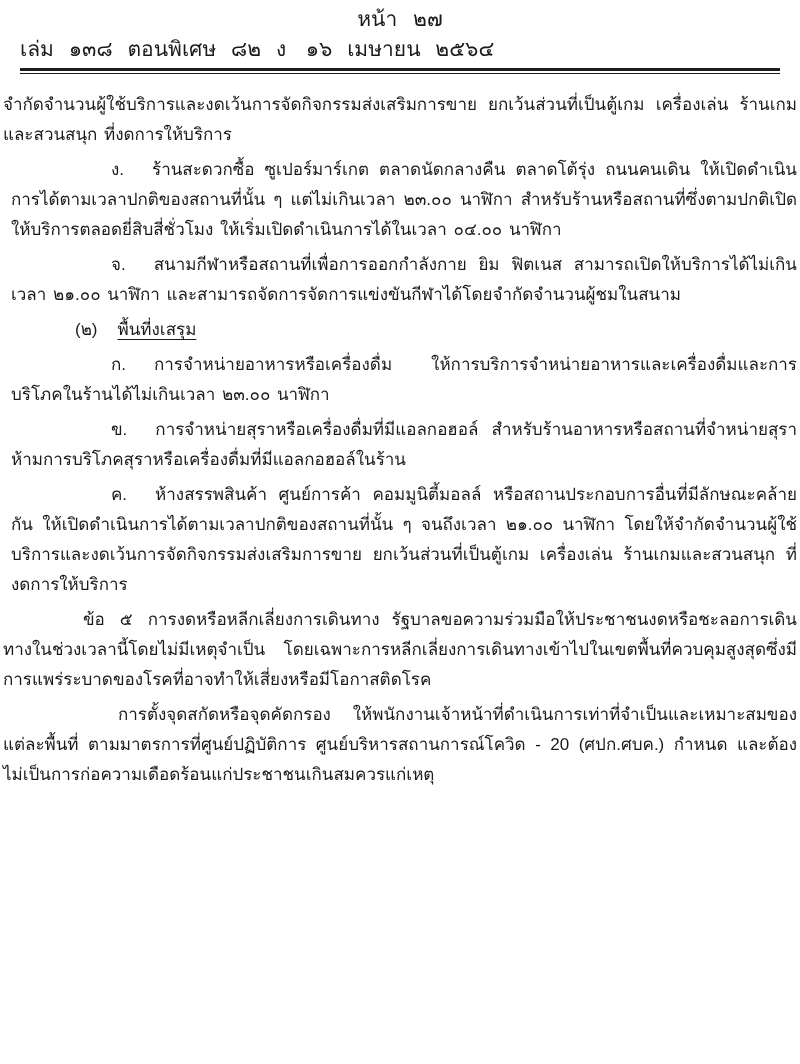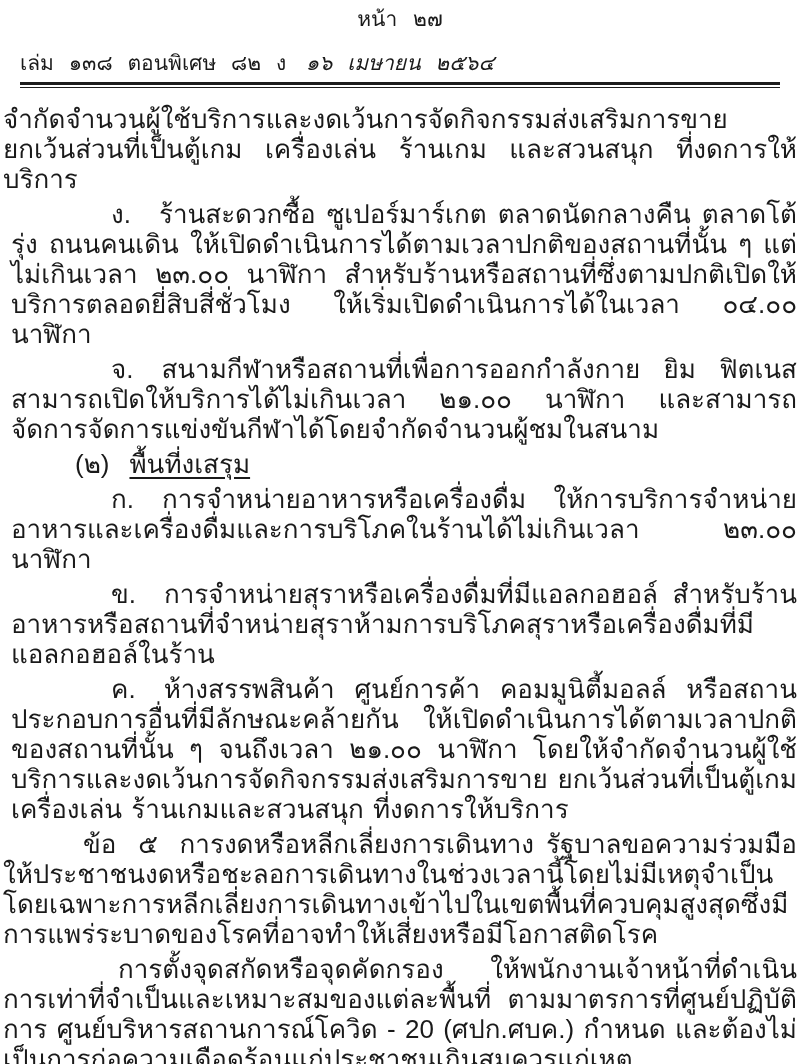--- a/index.html
+++ b/index.html
@@ -29,35 +29,35 @@
     font-size: 21px;
     line-height: 26px;
     word-spacing: 10px;
   }
   .masthead {
     display: grid;
     grid-template-columns: 1fr auto 1fr;
     align-items: baseline;
     font-size: 21px;
     line-height: 30px;
-    margin-top: 16px;
+    margin-top: 2px;
   }
   .masthead .left  { text-align: left;  word-spacing: 9px; }
   .masthead .mid   { text-align: center; word-spacing: 6px; }
-  .masthead .right { text-align: right; word-spacing: 9px; font-style: italic; }
+  .masthead .right { text-align: right; word-spacing: 9px; }
   .double-rule {
     height: 2px;
     border-top: 3px solid #1c1c1c;
     border-bottom: 1px solid #1c1c1c;
     margin: 4px 0 0 0;
   }
   
   .doc-body {
     padding: 16px 3px 0 3px;
-    font-size: 26px;
+    font-size: 17px;
     line-height: 30px;
     text-align: justify;
     word-spacing: 2px;
   }
   .para {
     margin: 0 0 5px 0;
   }
   .indent-none    { text-indent: 0; }
   .indent-item    { text-indent: 100px; margin-left: 8px; }
   .indent-clause  { text-indent: 72px; }

